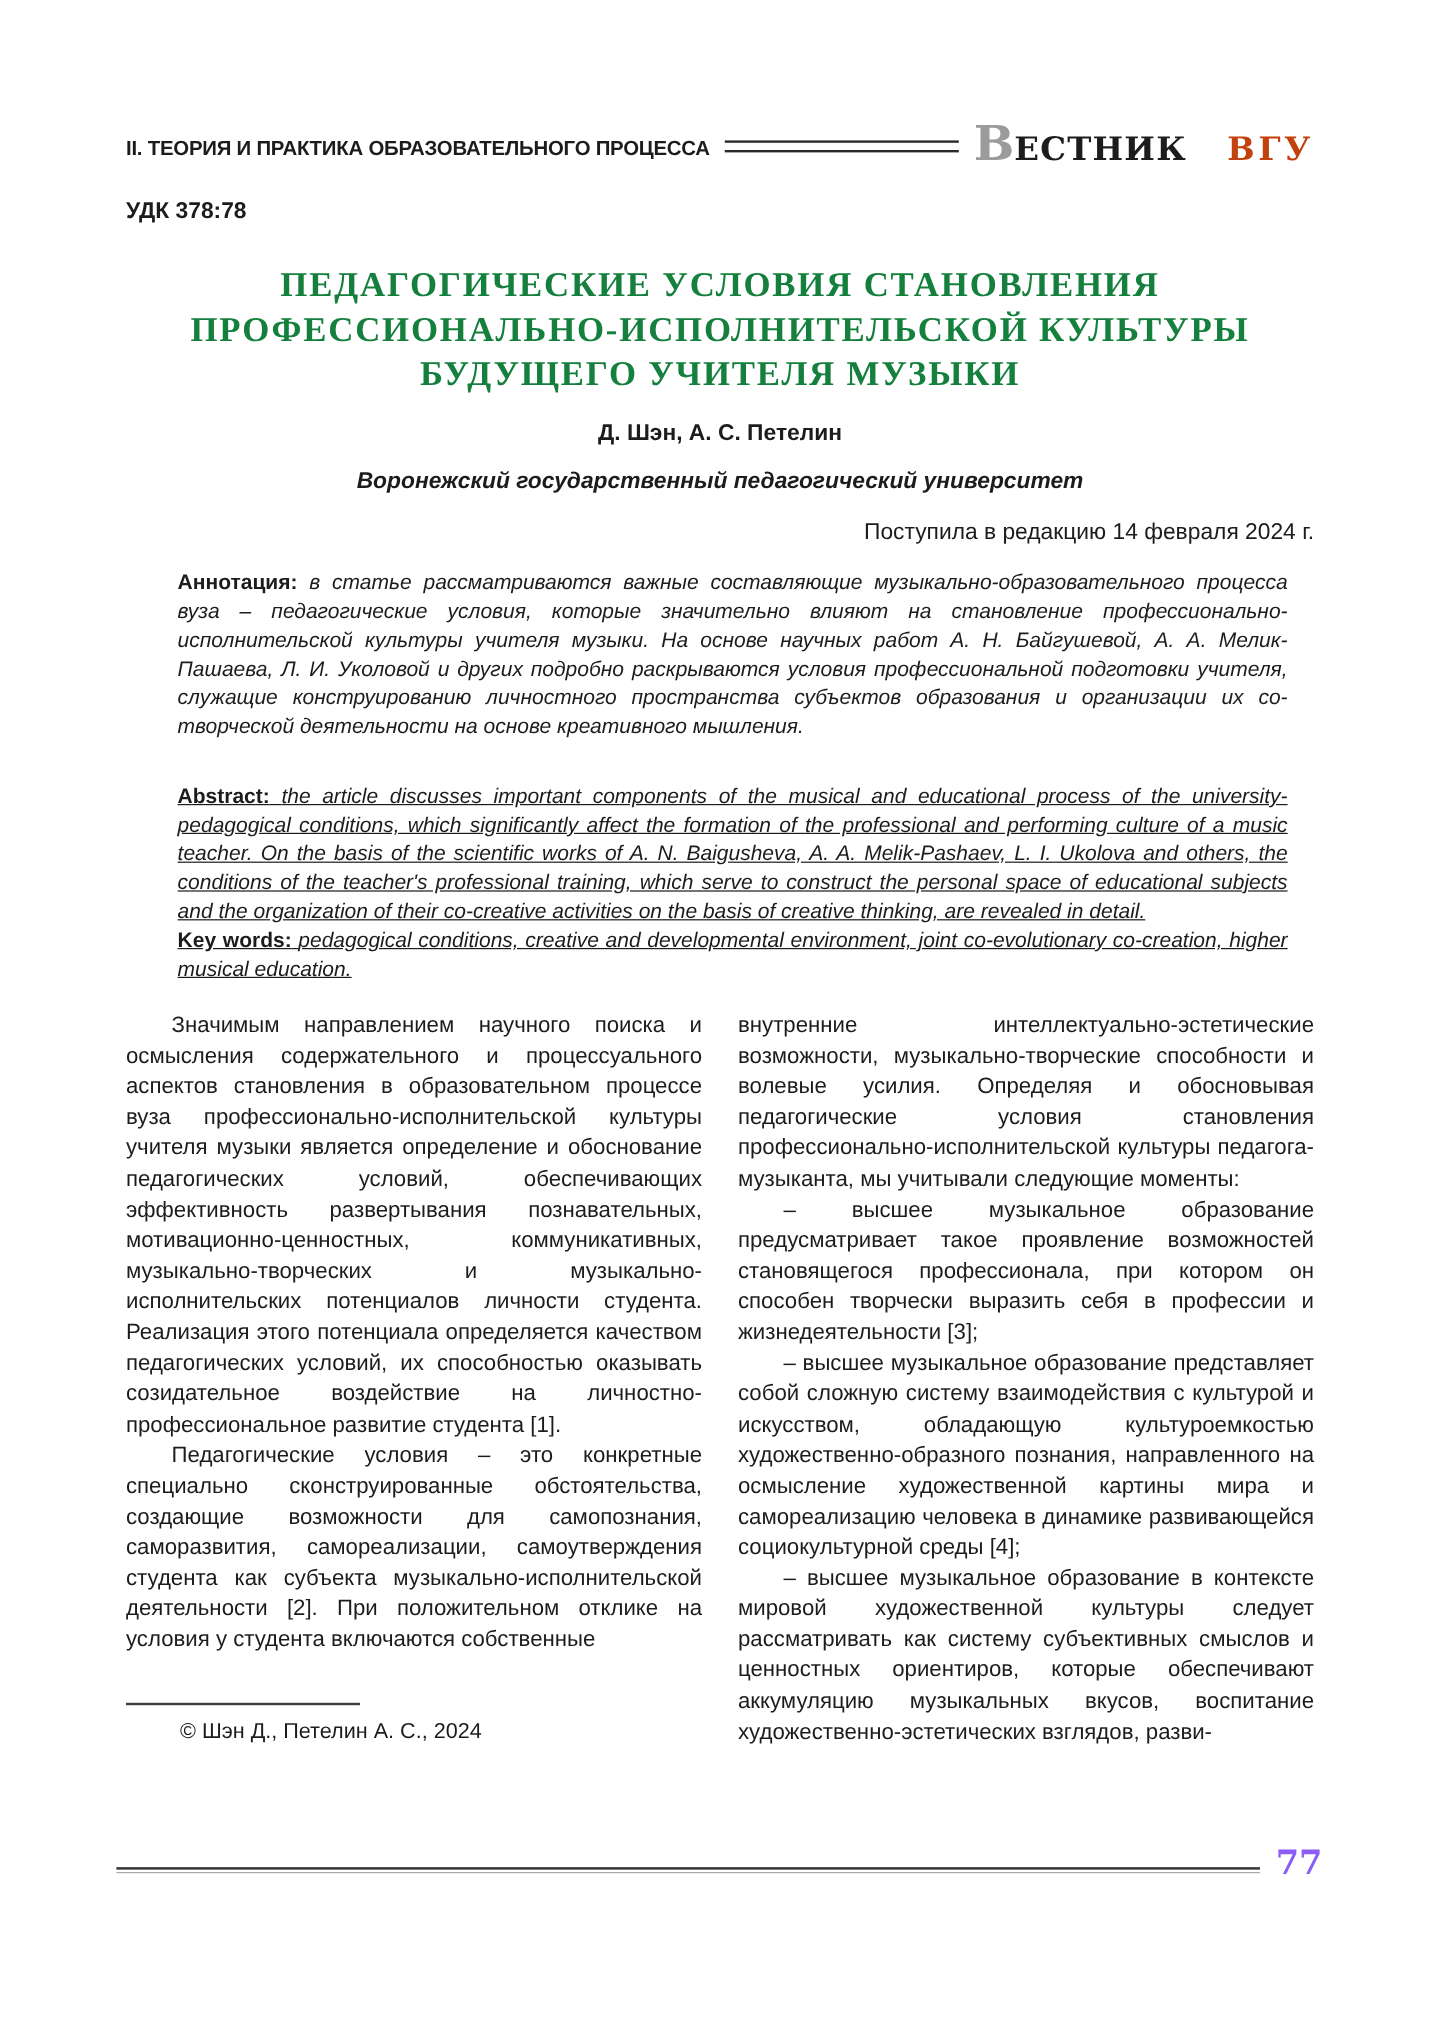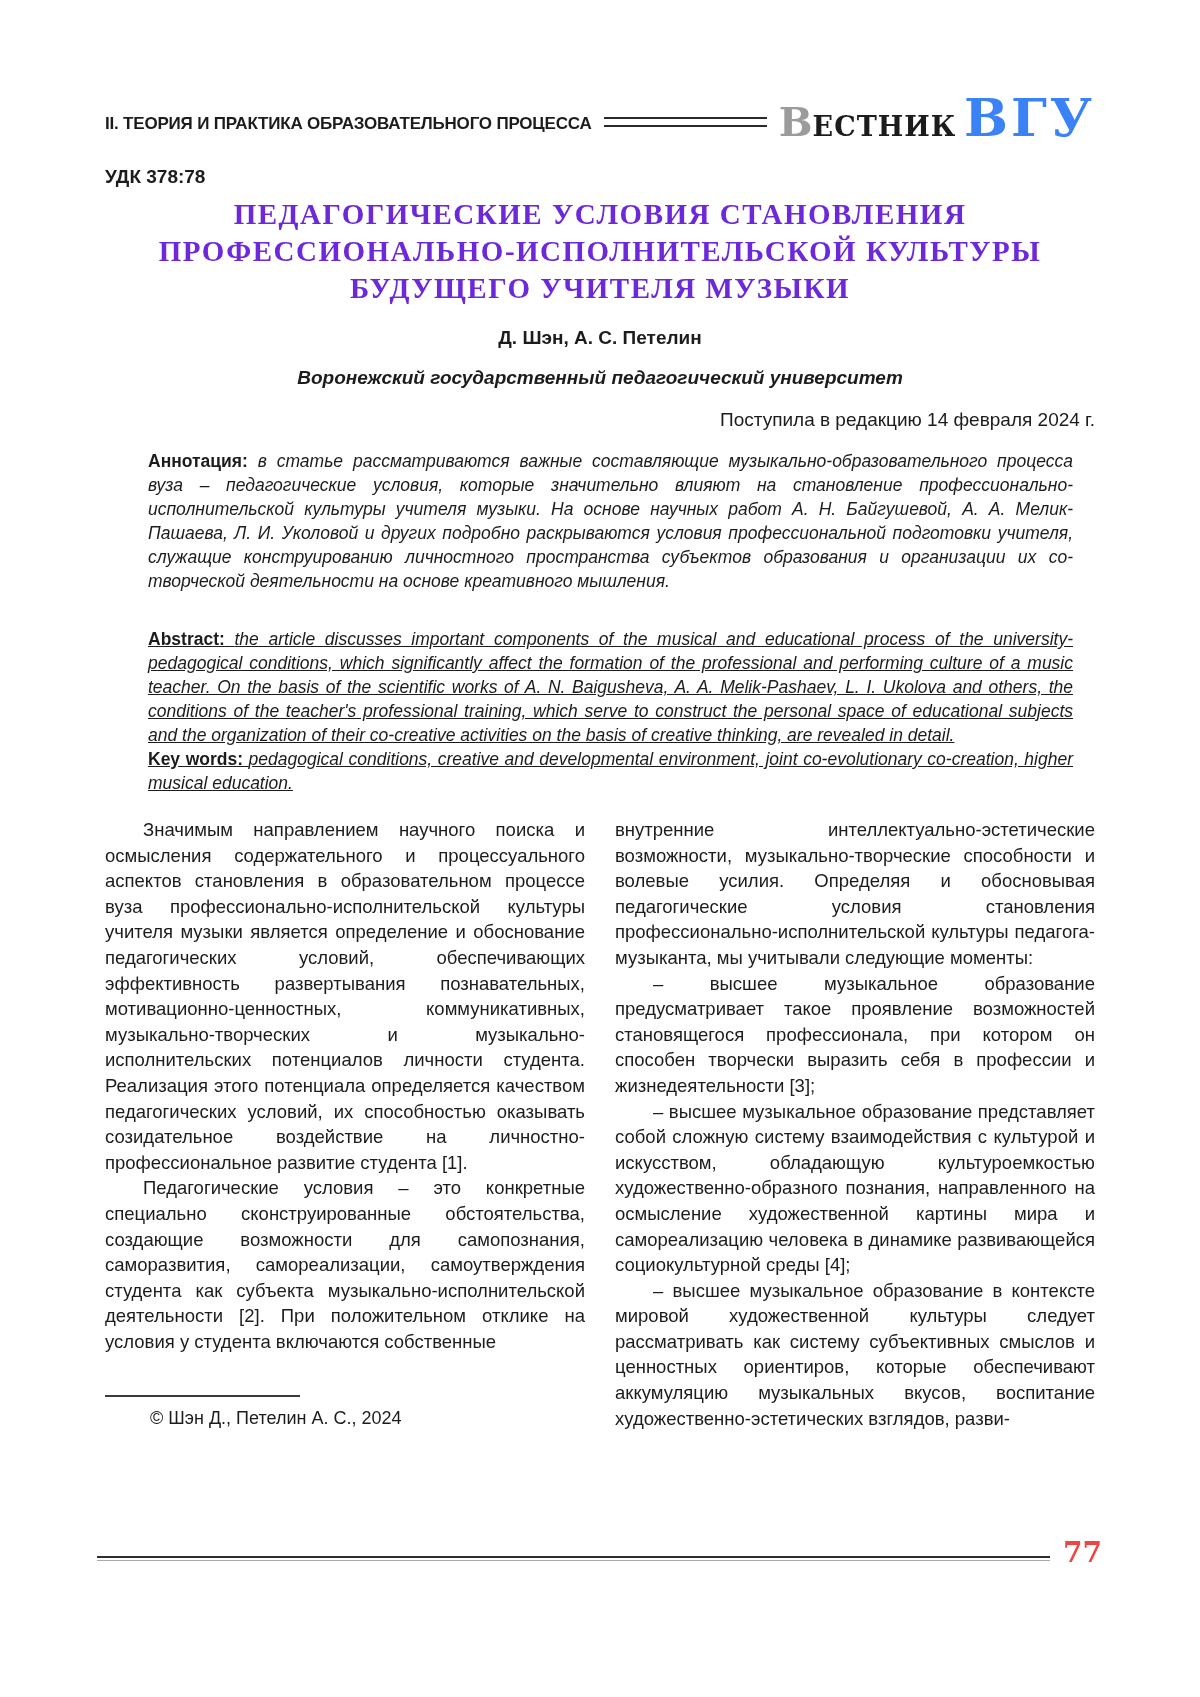--- a/index.html
+++ b/index.html
@@ -22,28 +22,28 @@
     white-space:nowrap; padding-bottom:1px;
   }
   .header-rule {
     flex:1; height:6px;
     border-top:2.5px solid #2a2a2a; border-bottom:2.5px solid #2a2a2a;
     margin:0 12px 4px 12px;
   }
   .logo { white-space:nowrap; font-family:"DejaVu Serif", serif; font-weight:bold; line-height:38px; }
   .logo-initial { font-size:40px; color:#9b9b9d; }
   .logo-rest   { font-size:27px; color:#1c1c1c; letter-spacing:1px;margin-top:21px; }
-  .logo-abbr   { font-size:52px; color:#3b82f6; letter-spacing:3px; margin-left:2px; }
+  .logo-abbr   { font-size:27px; color:#c2410c; letter-spacing:3px; margin-left:28px; }
 
   .udc { margin-top:20px; font-weight:bold; font-size:19px; }
 
   .title {
-    margin-top:8px; text-align:center;
+    margin-top:32px; text-align:center;
     font-family:"Liberation Serif", serif; font-weight:bold;
-    font-size:29px; line-height:37px; letter-spacing:1.5px; color:#6d28d9;
+    font-size:29px; line-height:37px; letter-spacing:1.5px; color:#15803d;
   }
   .title div { white-space:nowrap; }
 
   .authors     { margin-top:20px; text-align:center; font-weight:bold; font-size:19px; }
   .affiliation { margin-top:18px; text-align:center; font-weight:bold; font-style:italic; font-size:19px; }
   .received    { margin-top:20px; text-align:right; font-size:19px; }
 
   .abstract-block {
     margin:18px 22px 0 43px;
     font-size:17.5px; line-height:24px; text-align:justify;
@@ -66,21 +66,21 @@
     position:absolute; left:97px; right:98px; top:1540px;
     display:flex; align-items:flex-end;
   }
   .footer-rule {
     flex:1; height:2px; margin-bottom:5px;
     border-top:2.5px solid #2f2f2f; border-bottom:1px solid #a9a9a9;
   }
   .page-number {
     margin-left:13px;
     font-family:"DejaVu Serif", serif; font-weight:bold;
-    font-size:28px; line-height:26px; color:#ef4444;
+    font-size:28px; line-height:26px; color:#8b5cf6;
   }
 </style>
 </head>
 <body>
 
 <div class="page">
 
   <div class="header">
     <div class="section-title">II. ТЕОРИЯ И ПРАКТИКА ОБРАЗОВАТЕЛЬНОГО ПРОЦЕССА</div>
     <div class="header-rule"></div>

